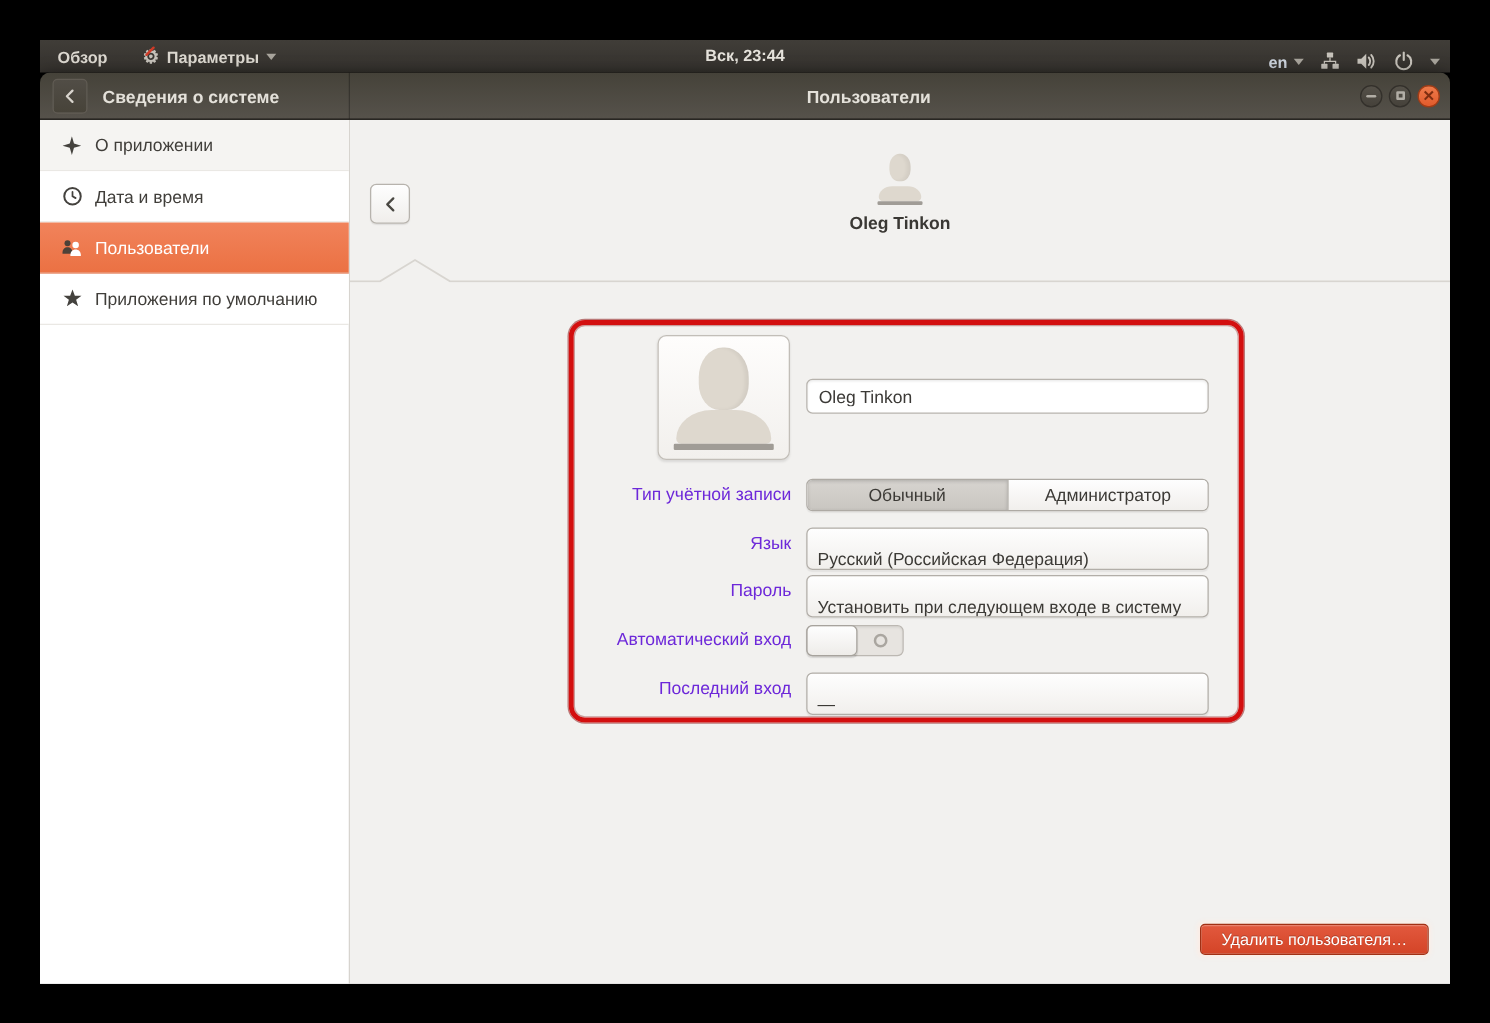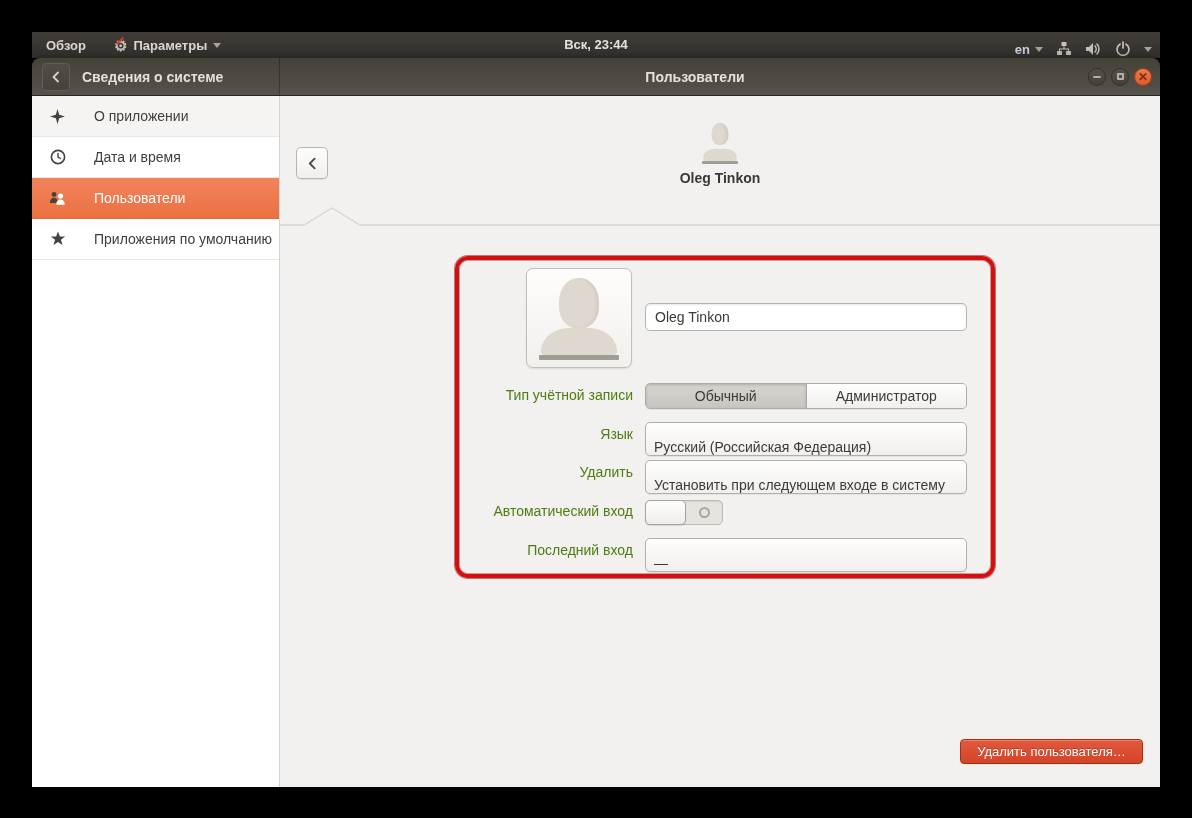--- a/index.html
+++ b/index.html
@@ -45,21 +45,21 @@
   .wc { width:18px; height:18px; border-radius:50%; display:flex; align-items:center; justify-content:center; cursor:pointer; }
   .wc-min, .wc-max { background:linear-gradient(#555149,#45413a); border:1px solid #33302b; color:#b9b5ad; }
   .wc-min span { display:block; width:8px; height:2px; background:#b2aea6; border-radius:1px; }
   .wc-max span { display:block; width:7px; height:7px; border:2px solid #b2aea6; border-radius:1px; }
   .wc-close { background:linear-gradient(#ef7b4b,#e05a2c); border:1px solid #a03c16; color:#7e2d10; font-size:12px; font-weight:bold; }
 
   .body { display:flex; height:691px; background:#f2f1ef; }
 
   
   .sidebar { width:248px; background:#fff; border-right:1px solid #d7d4cf; }
-  .side-item { height:41px; display:flex; align-items:center; gap:28px; padding-left:17px;
+  .side-item { height:41px; display:flex; align-items:center; gap:10px; padding-left:17px;
     border-bottom:1px solid #eae8e4; font-size:14px; color:#403e3a; cursor:pointer; background:#fff;text-align:center; }
   .side-item.shade { background:#f5f4f2; }
   .side-item.selected { background:linear-gradient(#f1835b,#eb7143); color:#fff; border-bottom:1px solid #e0693d; }
   .side-icon { width:17px; height:17px; display:flex; align-items:center; justify-content:center; }
 
   
   .content { position:relative; flex:1; background:#f2f1ef; }
 
   .back-sq { position:absolute; left:16px; top:51px; width:32px; height:32px;
     background:linear-gradient(#fefefe,#f0eeeb); border:1px solid #b7b3ad; border-radius:5px;
@@ -88,21 +88,21 @@
   .mini-avatar .sil-head { width:17px; height:22px; top:2px; }
   .mini-avatar .sil-body { width:34px; height:12px; bottom:4px; }
   .mini-avatar .sil-bar  { width:36px; height:3px; bottom:1px; }
 
   .name-input { position:absolute; left:365px; top:207px; width:322px; height:28px;
     border:1px solid #b7b3ad; border-radius:5px; background:#fff; padding:0 9px;
     font-size:14px; color:#3b3936; font-family:inherit;
     box-shadow:inset 0 1px 2px rgba(0,0,0,.09); }
 
   .form-label { position:absolute; left:93px; width:260px; text-align:right;
-    font-size:14px; color:#4d7c0f; }
+    font-size:14px; color:#6d28d9; }
 
   .seg { position:absolute; left:365px; top:287px; width:322px; height:26px; display:flex;
     border:1px solid #aeaaa4; border-radius:5px; overflow:hidden;
     box-shadow:0 1px 1px rgba(0,0,0,.06); }
   .seg-btn { flex:1; display:flex; align-items:center; justify-content:center;
     font-size:14px; color:#3c3a36; cursor:pointer; background:linear-gradient(#fefefe,#f1efec); }
   .seg-btn.active { background:linear-gradient(#d7d4d0,#c9c6c1);
     box-shadow:inset 0 1px 3px rgba(0,0,0,.18); border-right:1px solid #aeaaa4; }
 
   .field-btn { position:absolute; left:365px; width:322px; height:26px;
@@ -272,21 +272,21 @@
 
           <div class="form-label" style="top:291px">Тип учётной записи</div>
           <div class="seg">
             <div class="seg-btn active">Обычный</div>
             <div class="seg-btn">Администратор</div>
           </div>
 
           <div class="form-label" style="top:330px">Язык</div>
           <button class="field-btn" style="top:326px">Русский (Российская Федерация)</button>
 
-          <div class="form-label" style="top:368px">Удалить</div>
+          <div class="form-label" style="top:368px">Пароль</div>
           <button class="field-btn" style="top:364px">Установить при следующем входе в систему</button>
 
           <div class="form-label" style="top:407px">Автоматический вход</div>
           <div class="toggle">
             <span class="toggle-handle"></span>
             <span class="toggle-off-mark"></span>
           </div>
 
           <div class="form-label" style="top:446px">Последний вход</div>
           <button class="field-btn" style="top:442px">—</button>

